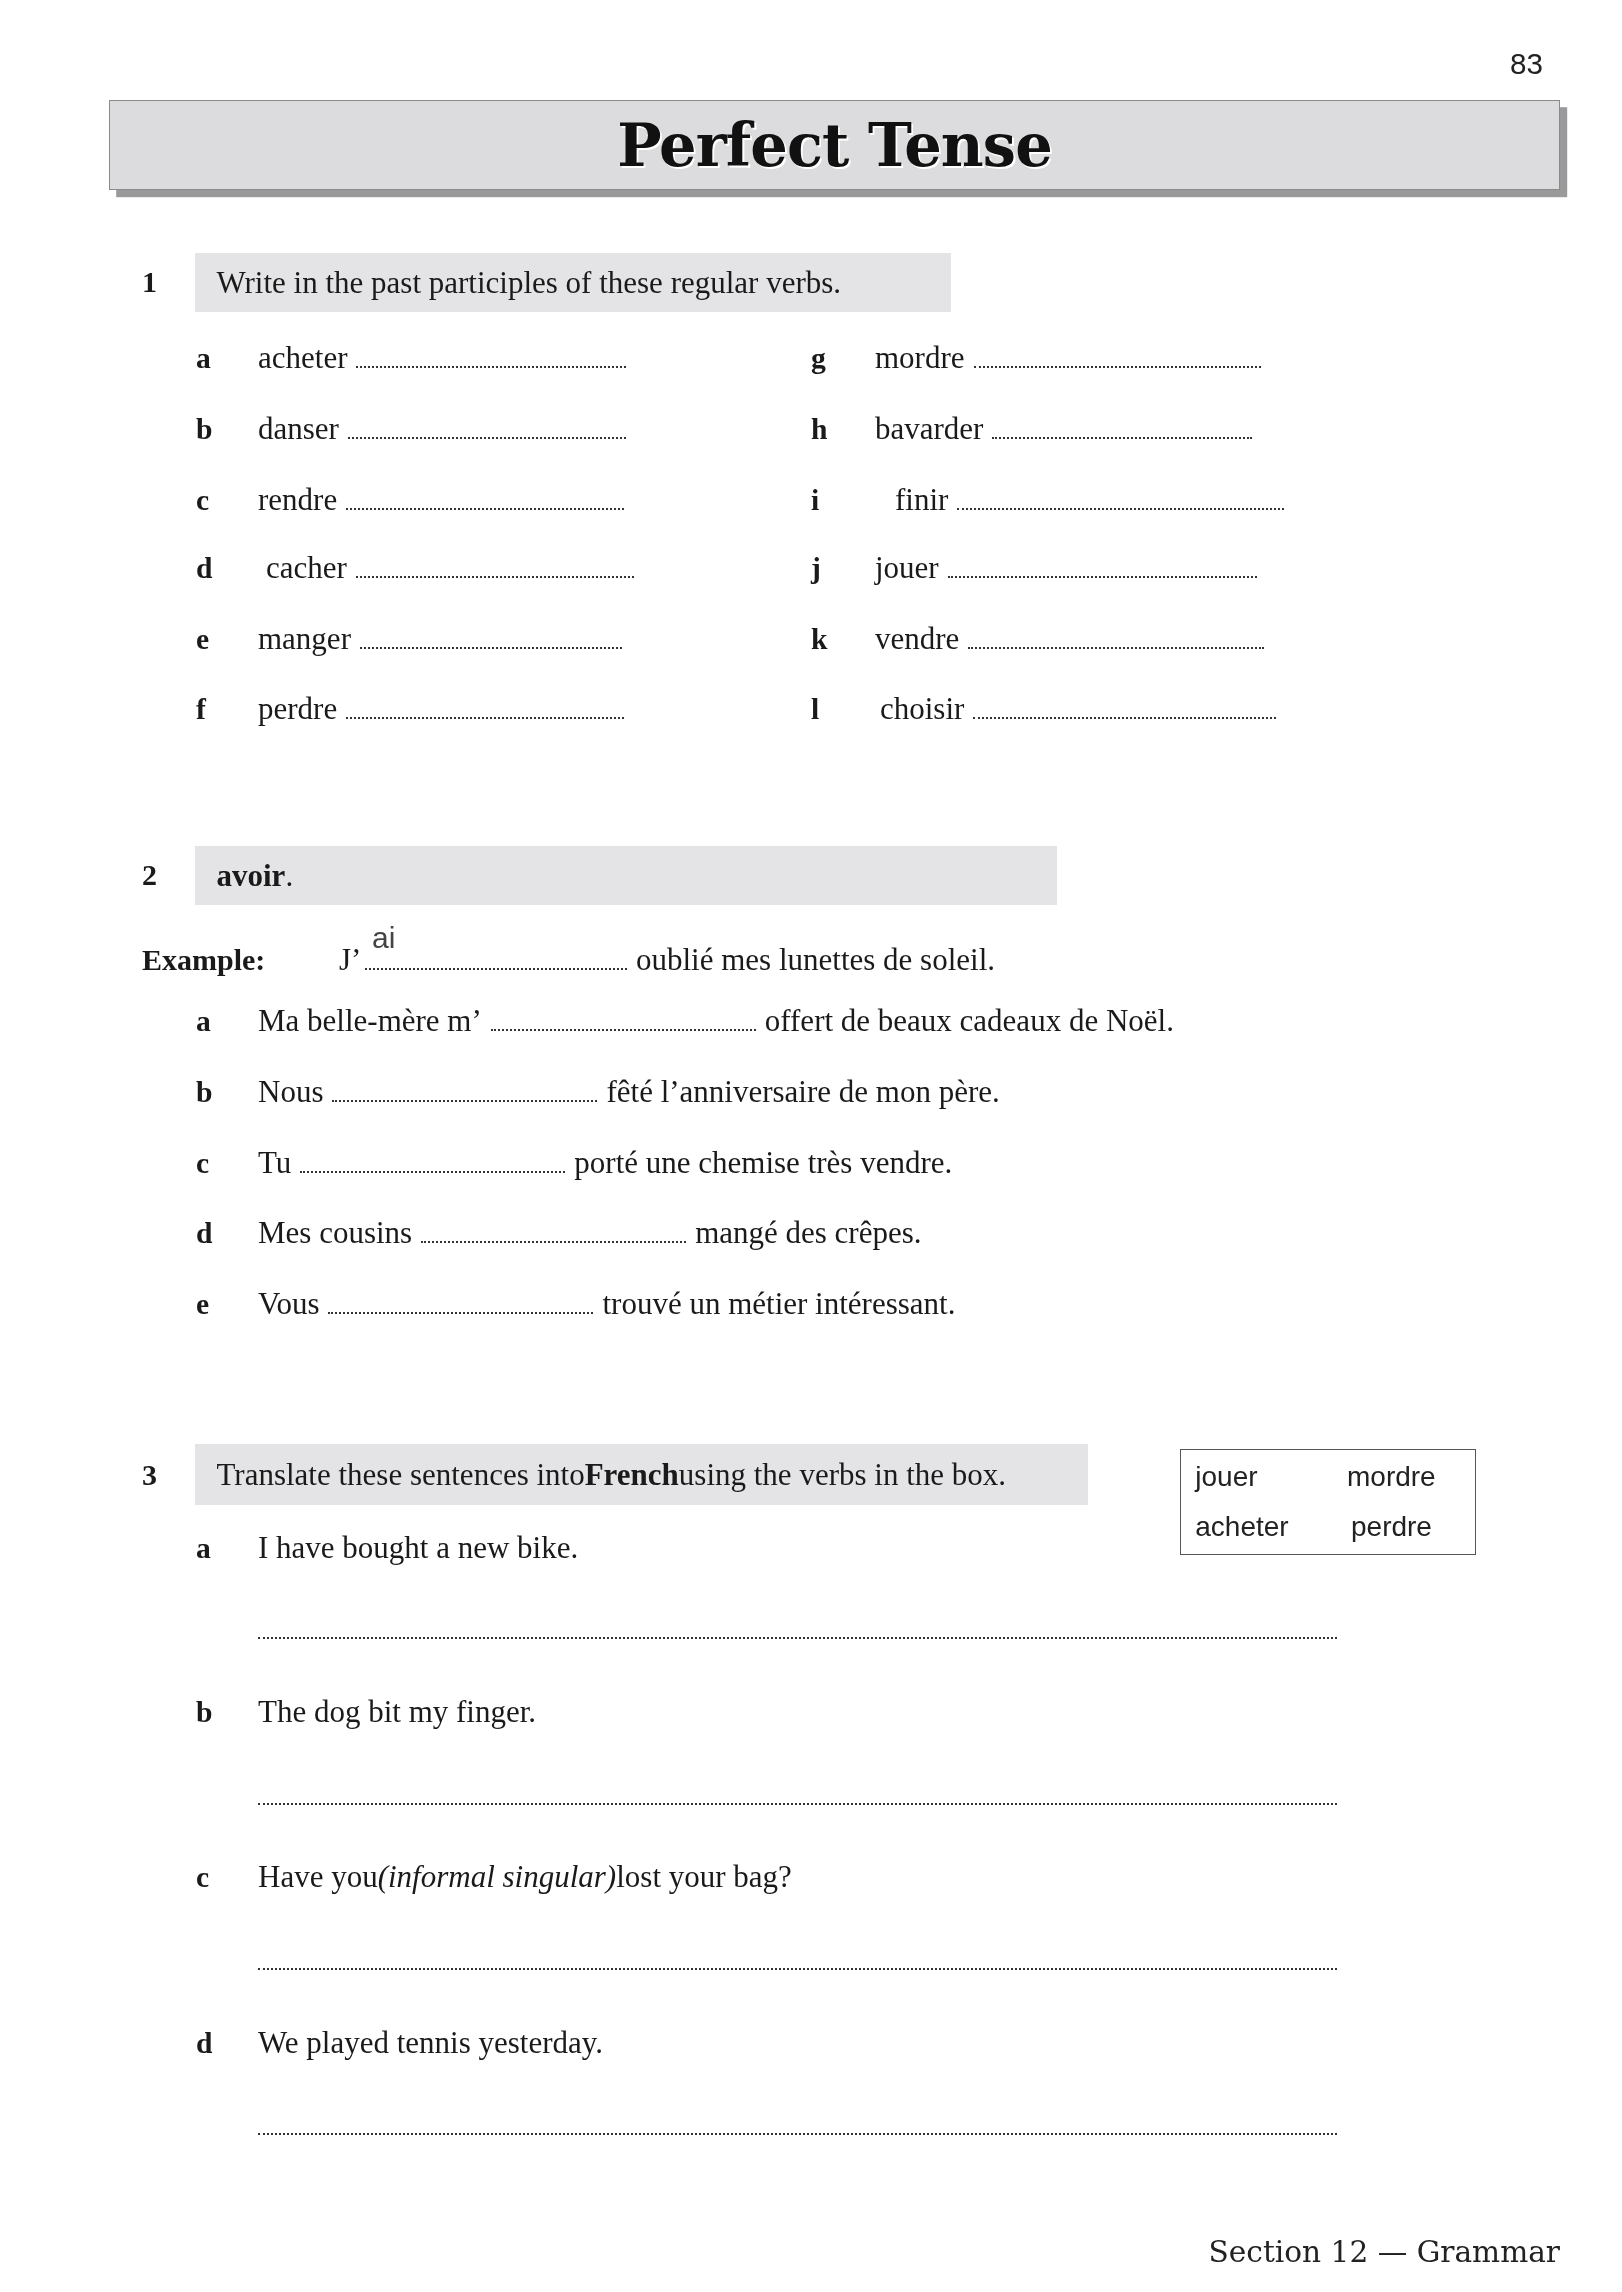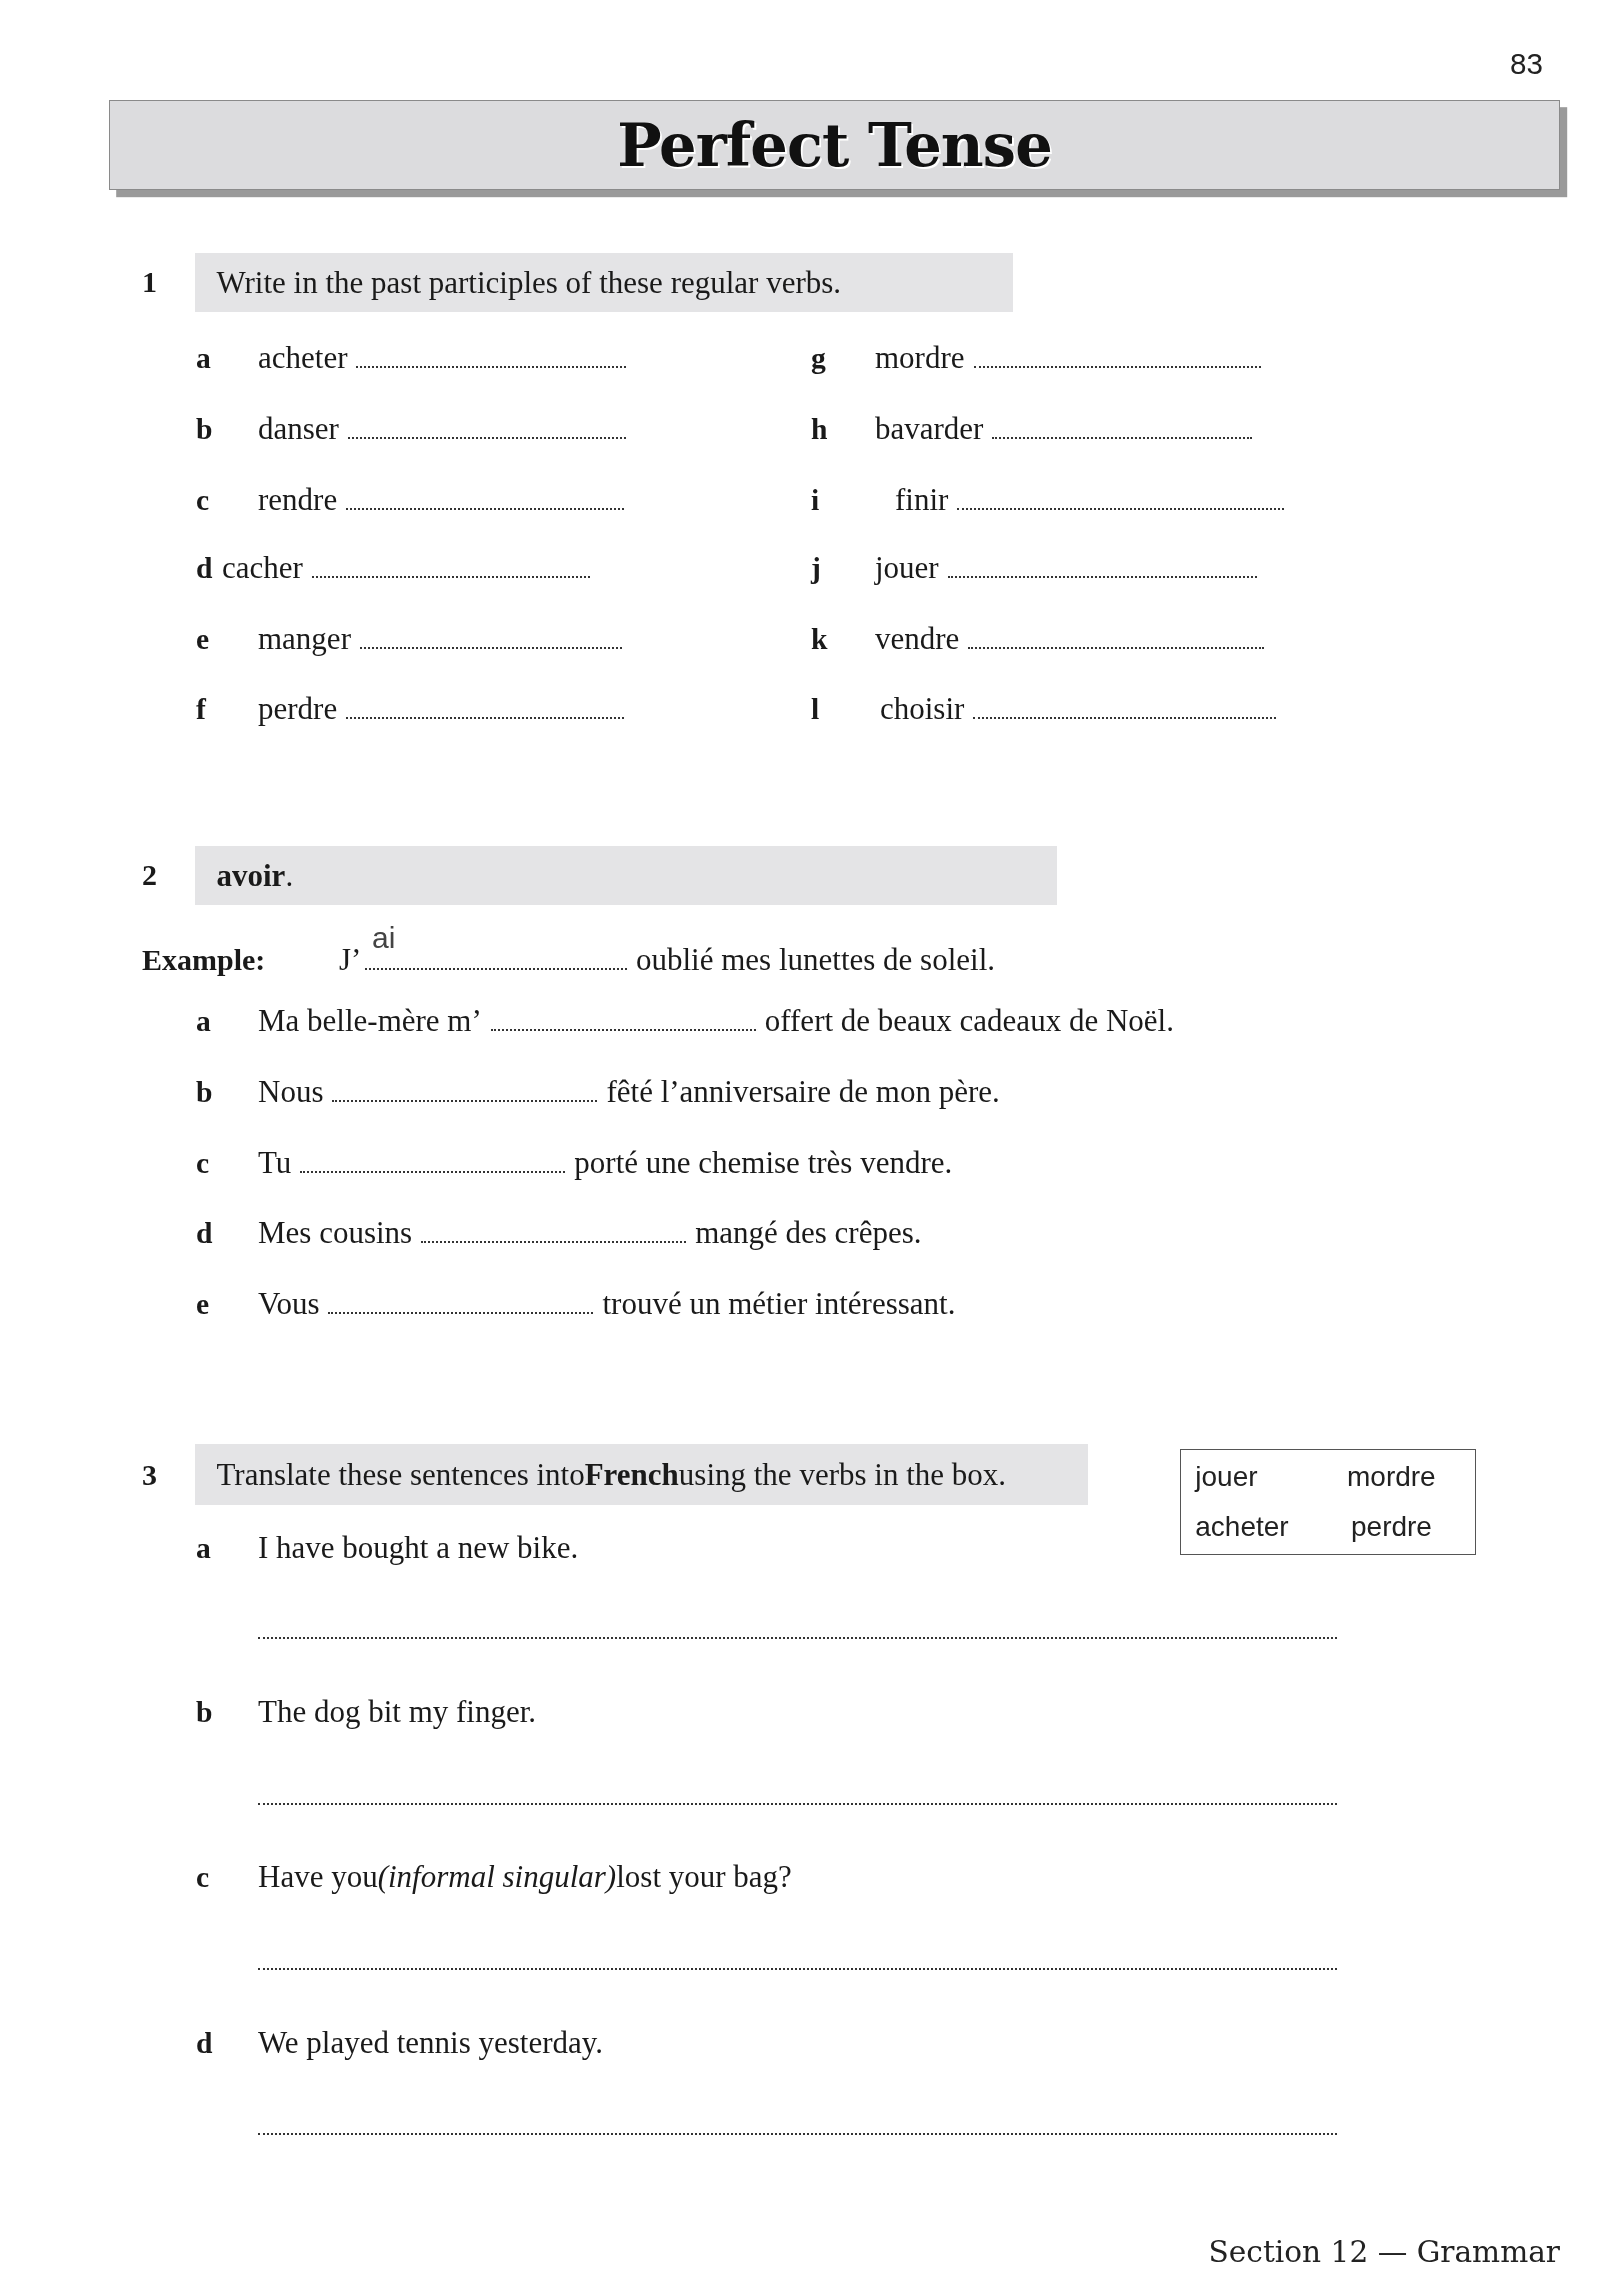--- a/index.html
+++ b/index.html
@@ -30,21 +30,21 @@
 </head>
 <body>
 
 <div class="abs page-num">83</div>
 
 <div class="abs title-box">
   <span class="title-text">Perfect Tense</span>
 </div>
 
 <div class="abs qnum" style="left:142px; top:265px;">1</div>
-<div class="abs qhead" style="left:195px; top:253px; width:818px; height:59px;">
+<div class="abs qhead" style="left:195px; top:253px; width:756px; height:59px;">
   <span>Write in the past participles of these regular verbs.</span>
 </div>
 
 <div id="q1-left">
     <div class="abs row" style="left: 196px; top: 340px;">
       <span class="letter">a</span>
       <span style="margin-left:62px">acheter</span>
       <span class="dots" style="width:270px"></span>
     </div>
     <div class="abs row" style="left: 196px; top: 411px;">
@@ -52,21 +52,21 @@
       <span style="margin-left:62px">danser</span>
       <span class="dots" style="width:278px"></span>
     </div>
     <div class="abs row" style="left: 196px; top: 482px;">
       <span class="letter">c</span>
       <span style="margin-left:62px">rendre</span>
       <span class="dots" style="width:278px"></span>
     </div>
     <div class="abs row" style="left: 196px; top: 550px;">
       <span class="letter">d</span>
-      <span style="margin-left:26px">cacher</span>
+      <span style="margin-left:70px">cacher</span>
       <span class="dots" style="width:278px"></span>
     </div>
     <div class="abs row" style="left: 196px; top: 621px;">
       <span class="letter">e</span>
       <span style="margin-left:62px">manger</span>
       <span class="dots" style="width:262px"></span>
     </div>
     <div class="abs row" style="left: 196px; top: 691px;">
       <span class="letter">f</span>
       <span style="margin-left:62px">perdre</span>

